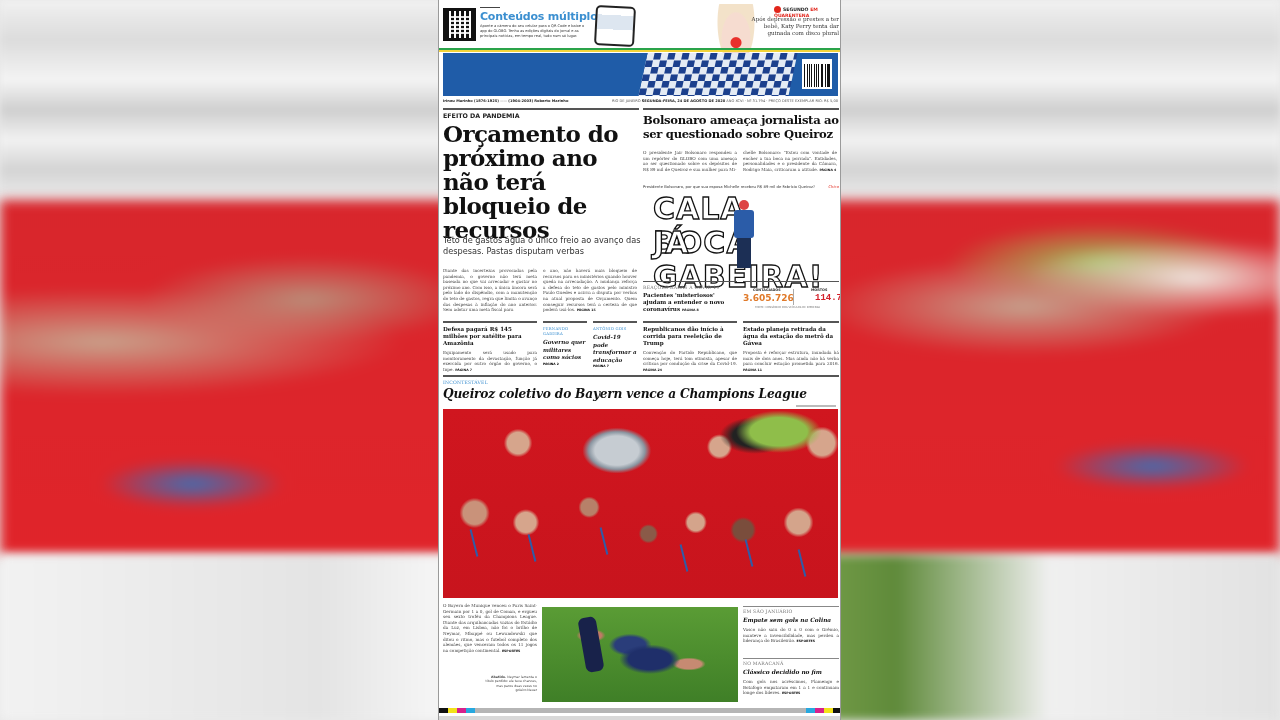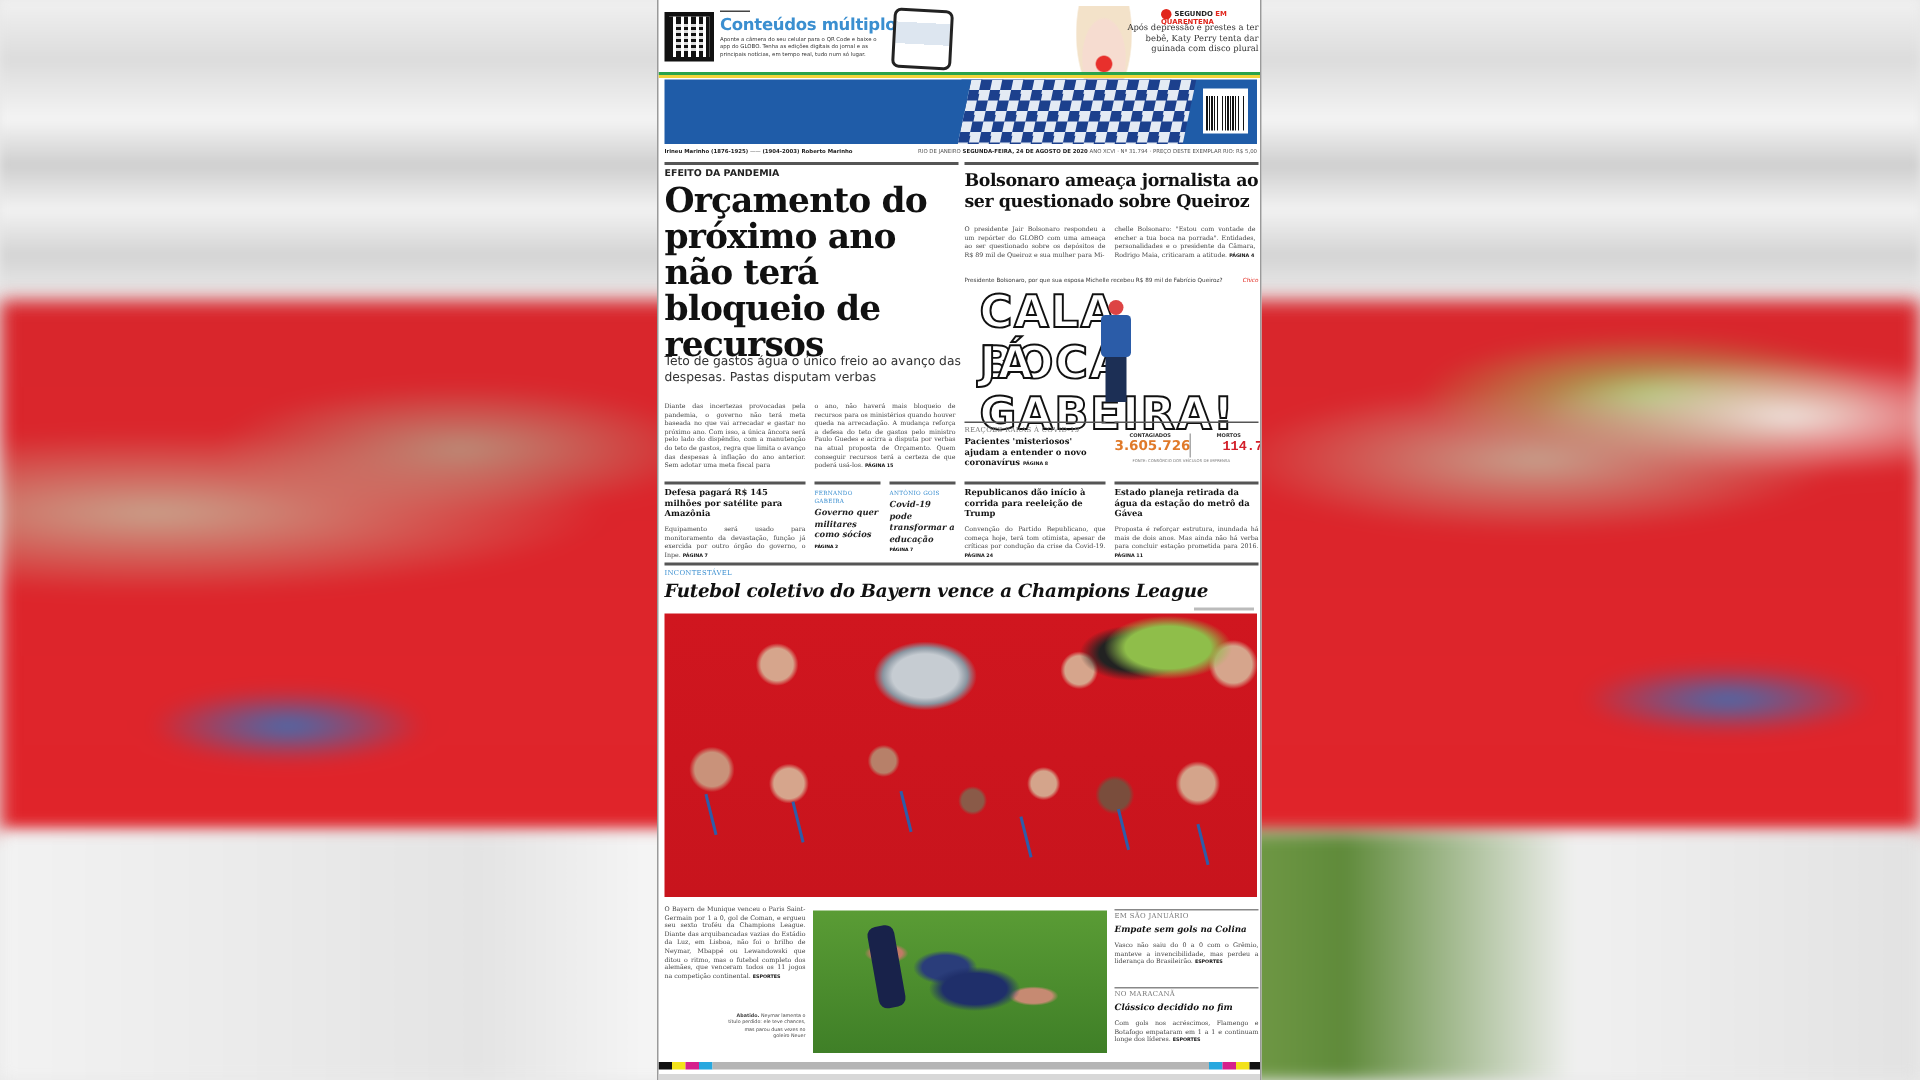--- a/index.html
+++ b/index.html
@@ -268,21 +268,21 @@
     <div class="r2-h">Republicanos dão início à corrida para reeleição de Trump</div>
     <div class="body" style="margin-top:3px;"><span>Convenção do Partido Republicano, que começa hoje, terá tom otimista, apesar de críticas por condução da crise da Covid-19.</span> <b class="pg">PÁGINA 24</b></div>
   </div>
   <div class="r2" style="left:304px;width:96px;">
     <div class="r2-h">Estado planeja retirada da água da estação do metrô da Gávea</div>
     <div class="body" style="margin-top:3px;"><span>Proposta é reforçar estrutura, inundada há mais de dois anos. Mas ainda não há verba para concluir estação prometida para 2016.</span> <b class="pg">PÁGINA 11</b></div>
   </div>
 
   <div class="rule" style="left:4px;top:375px;width:396px;"></div>
   <div class="bay-k kicker-s">INCONTESTÁVEL</div>
-  <div class="bay-h">Futebol coletivo do Bayern vence a Champions League</div>
+  <div class="bay-h">Queiroz coletivo do Bayern vence a Champions League</div>
   <div class="bay-credit"></div>
   <div class="bay-photo">
     <div class="medal" style="left:30px;top:120px;"></div>
     <div class="medal" style="left:88px;top:125px;"></div>
     <div class="medal" style="left:160px;top:118px;"></div>
     <div class="medal" style="left:240px;top:135px;"></div>
     <div class="medal" style="left:305px;top:130px;"></div>
     <div class="medal" style="left:358px;top:140px;"></div>
   </div>
 

